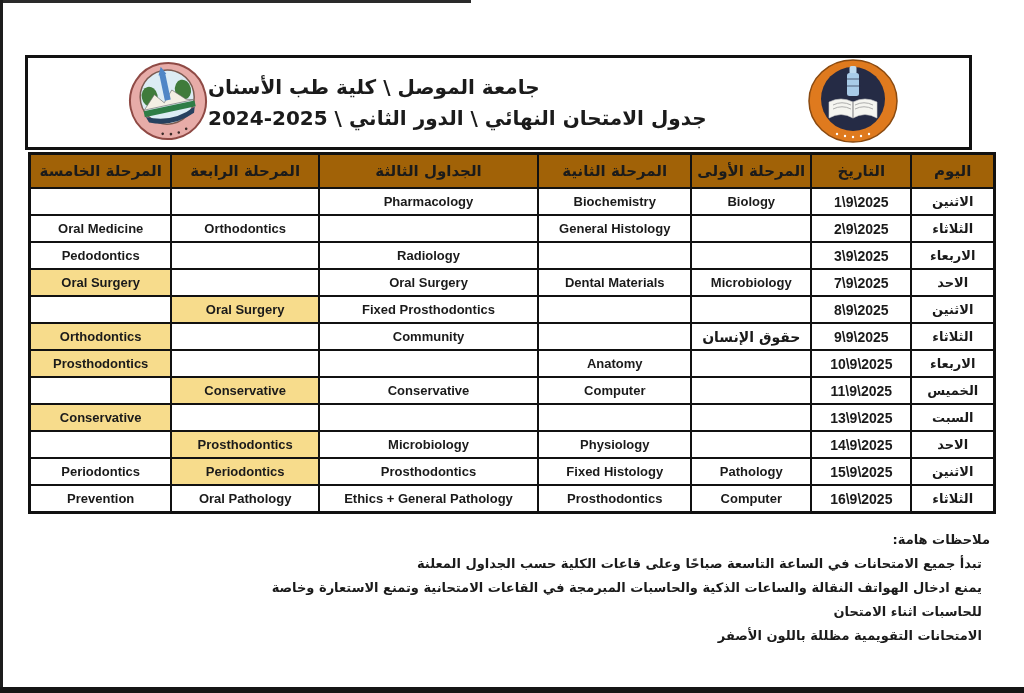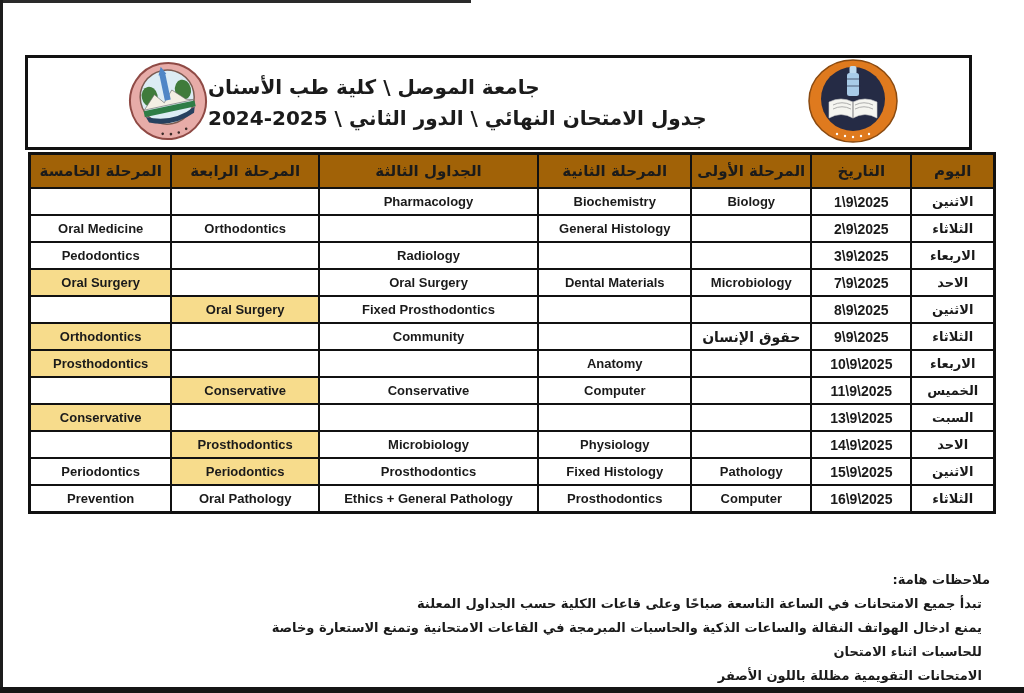--- a/index.html
+++ b/index.html
@@ -56,21 +56,21 @@
   }
   table.exam td.hl{background:#f7dc8c;}
   table.exam td.date{font-size:14px;}
   table.exam td.day{font-family:"DejaVu Sans",sans-serif;font-size:13px;direction:rtl;}
   table.exam td.ar{font-family:"DejaVu Sans",sans-serif;font-size:14px;direction:rtl;border-radius:8px;}
 
   
   .notes{
     position:absolute;right:34px;top:528px;width:760px;
     direction:rtl;text-align:right;
-    font-weight:700;font-size:13px;line-height:24px;margin-top:40px;
+    font-weight:700;font-size:13px;line-height:24px;
   }
   .notes .note-heading{margin:0;}
   .notes .note-line{margin:0 8px 0 0;}
 </style>
 </head>
 <body>
 
 <div class="page">
 
   <div class="edge-top"></div>

